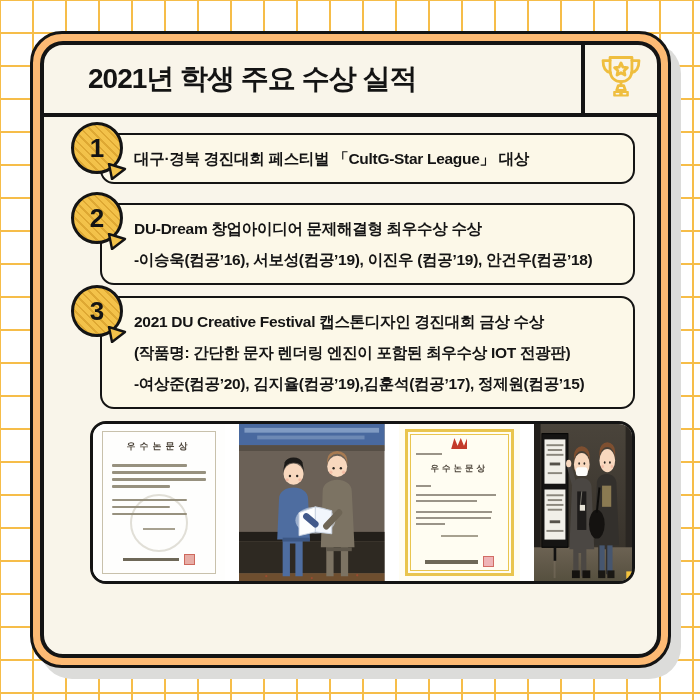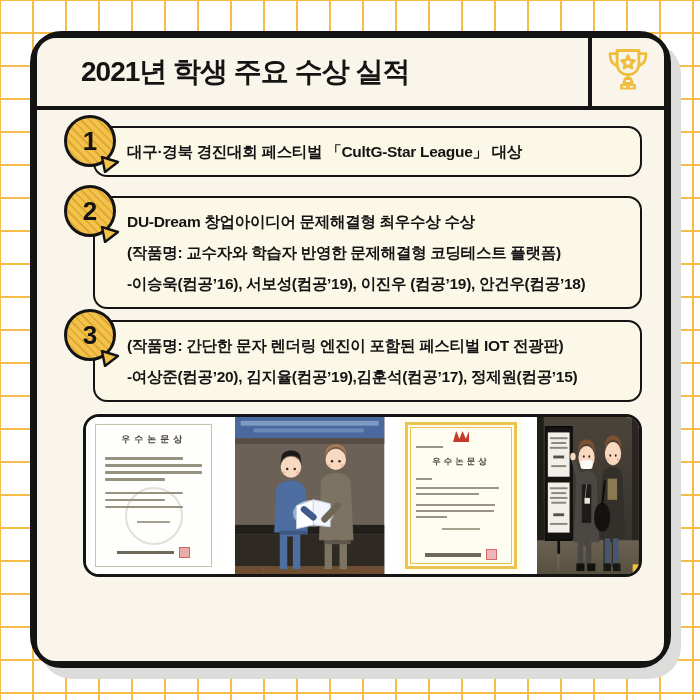--- a/index.html
+++ b/index.html
@@ -9,23 +9,24 @@
     background-color:#ffffff;
     background-image:
       linear-gradient(to right,#F6BD49 2px,transparent 2px),
       linear-gradient(to bottom,#F6BD49 2px,transparent 2px);
     background-size:33px 33px;
     background-position:-1px -1px;
     position:relative;
   }
   .card {
     position:absolute; left:30px; top:31px; width:641px; height:637px;
-    background:#701a75;
+    background:#fdba74;
     border:3px solid #141414;
     border-radius:32px;
+    padding:7px;
     box-shadow:10px 11px 0 #DCDCDA;
   }
   .card-inner {
     width:100%; height:100%;
     background:#F9F5EA;
     border:4px solid #141414;
     border-radius:23px;
     overflow:hidden;
     display:flex; flex-direction:column;
   }
@@ -139,34 +140,34 @@
 
       <div class="award-row row-2">
         <div class="badge">
           <div class="badge-circle">2</div>
           <svg class="badge-tail" viewBox="0 0 20 17">
               <path d="M2 1 L18 6 L5 16 Z" fill="#F3C24A" stroke="#141414" stroke-width="2.4" stroke-linejoin="round"></path>
             </svg>
         </div>
         <div class="award-box">
           <div class="award-line">DU-Dream 창업아이디어 문제해결형 최우수상 수상</div>
-          <div class="award-line">(작품명: 교수자와 학습자 반영한 문제해결형 코딩테스트 플랫폼)</div>
           <div class="award-line">-이승욱(컴공’16), 서보성(컴공’19), 이진우 (컴공’19), 안건우(컴공’18)</div>
         </div>
       </div>
 
       <div class="award-row row-3">
         <div class="badge">
           <div class="badge-circle">3</div>
           <svg class="badge-tail" viewBox="0 0 20 17">
               <path d="M2 1 L18 6 L5 16 Z" fill="#F3C24A" stroke="#141414" stroke-width="2.4" stroke-linejoin="round"></path>
             </svg>
         </div>
         <div class="award-box">
-          <div class="award-line">(작품명: 간단한 문자 렌더링 엔진이 포함된 페스티벌 IOT 전광판)</div>
+          <div class="award-line">2021 DU Creative Festival 캡스톤디자인 경진대회 금상 수상</div>
+          <div class="award-line">(작품명: 간단한 문자 렌더링 엔진이 포함된 최우수상 IOT 전광판)</div>
           <div class="award-line">-여상준(컴공’20), 김지율(컴공’19),김훈석(컴공’17), 정제원(컴공’15)</div>
         </div>
       </div>
 
       <div class="photo-strip">
 
         <div class="photo cert-white">
           <div class="cert-frame">
             <div class="cert-watermark"></div>
             <div class="cert-title">우수논문상</div>

